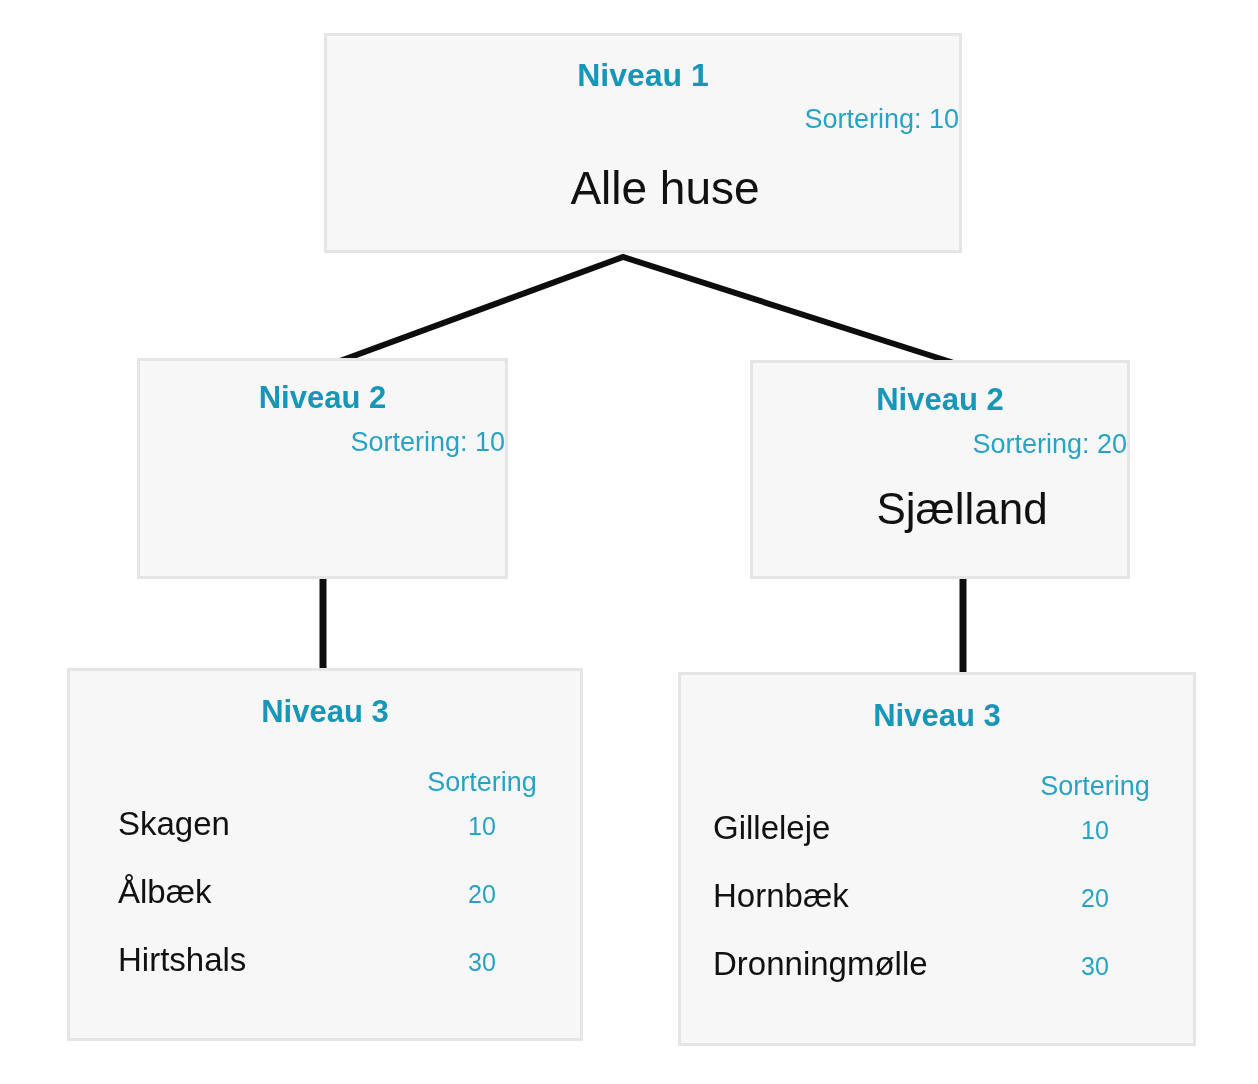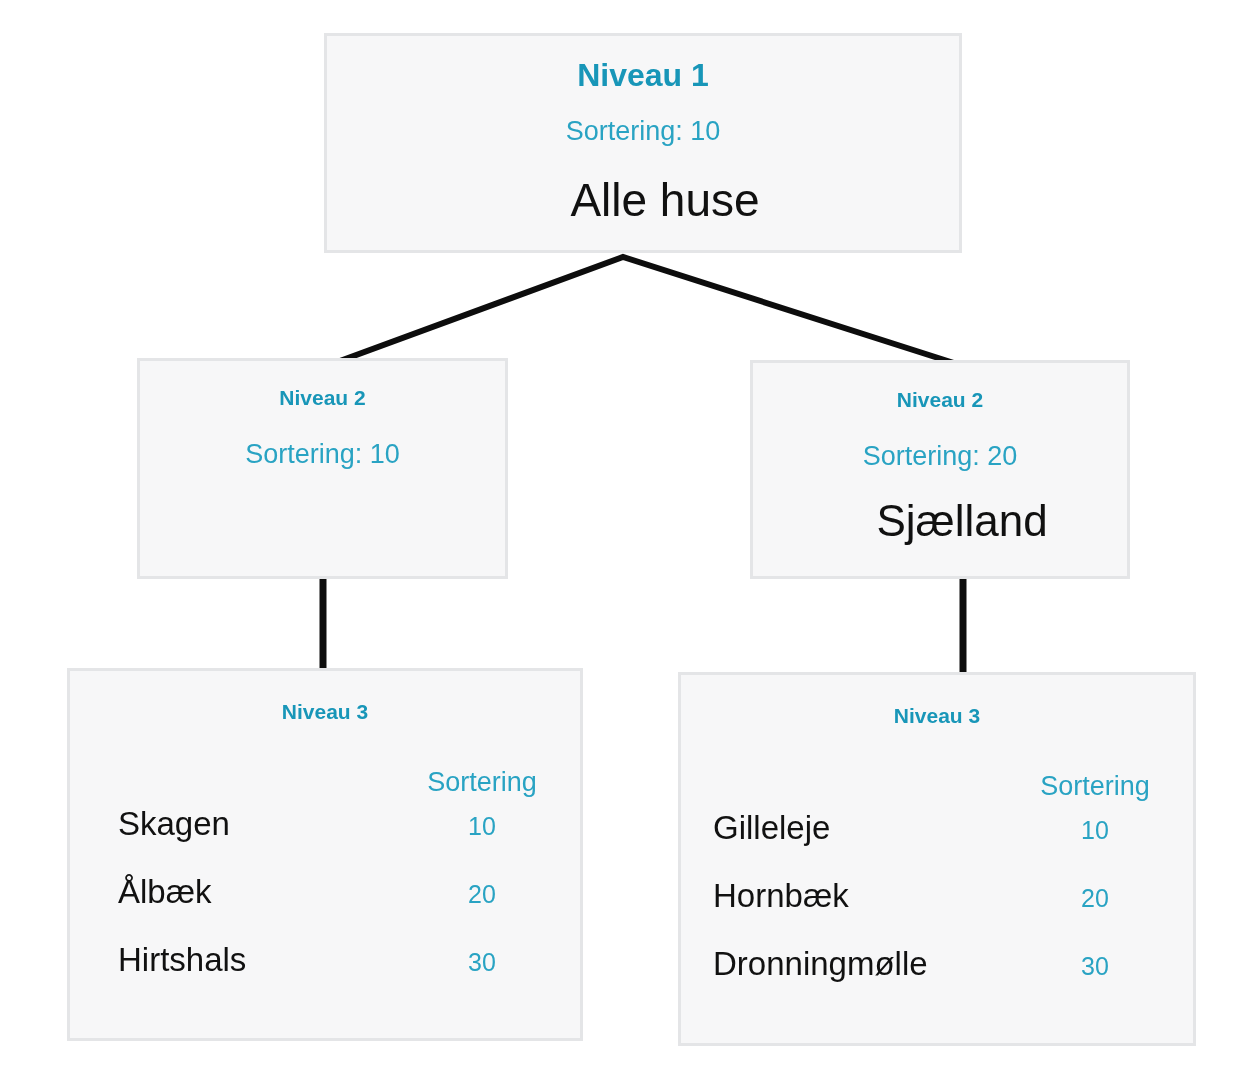--- a/index.html
+++ b/index.html
@@ -40,29 +40,30 @@
   }
   .node-level1 { left: 324px; top: 33px;  width: 638px; height: 220px; padding-top: 20px; }
   .node-level2-left  { left: 137px; top: 358px; width: 371px; height: 221px; padding-top: 18px; }
   .node-level2-right { left: 750px; top: 360px; width: 380px; height: 219px; padding-top: 18px; }
   .node-level3-left  { left: 67px;  top: 668px; width: 516px; height: 373px; padding-top: 22px; }
   .node-level3-right { left: 678px; top: 672px; width: 518px; height: 374px; padding-top: 22px; }
 
   .level-label {
     color: var(--teal-bold);
     font-weight: bold;
-    font-size: 21px;
+    font-size: 31px;
     line-height: 38px;
   }
   .node-level1 .level-label { font-size: 32px; }
   .sort-label {
     color: var(--teal);
     font-size: 27px;
     line-height: 34px;
-    margin-top: 20px;
+    margin-top: 8px;
+    text-align: right;
   }
   .node-name {
     color: var(--ink);
     font-size: 44px;
     line-height: 52px;
     margin-top: 22px;
     padding-left: 44px;
   }
   .node-level1 .node-name { font-size: 46px; margin-top: 26px; }
 

